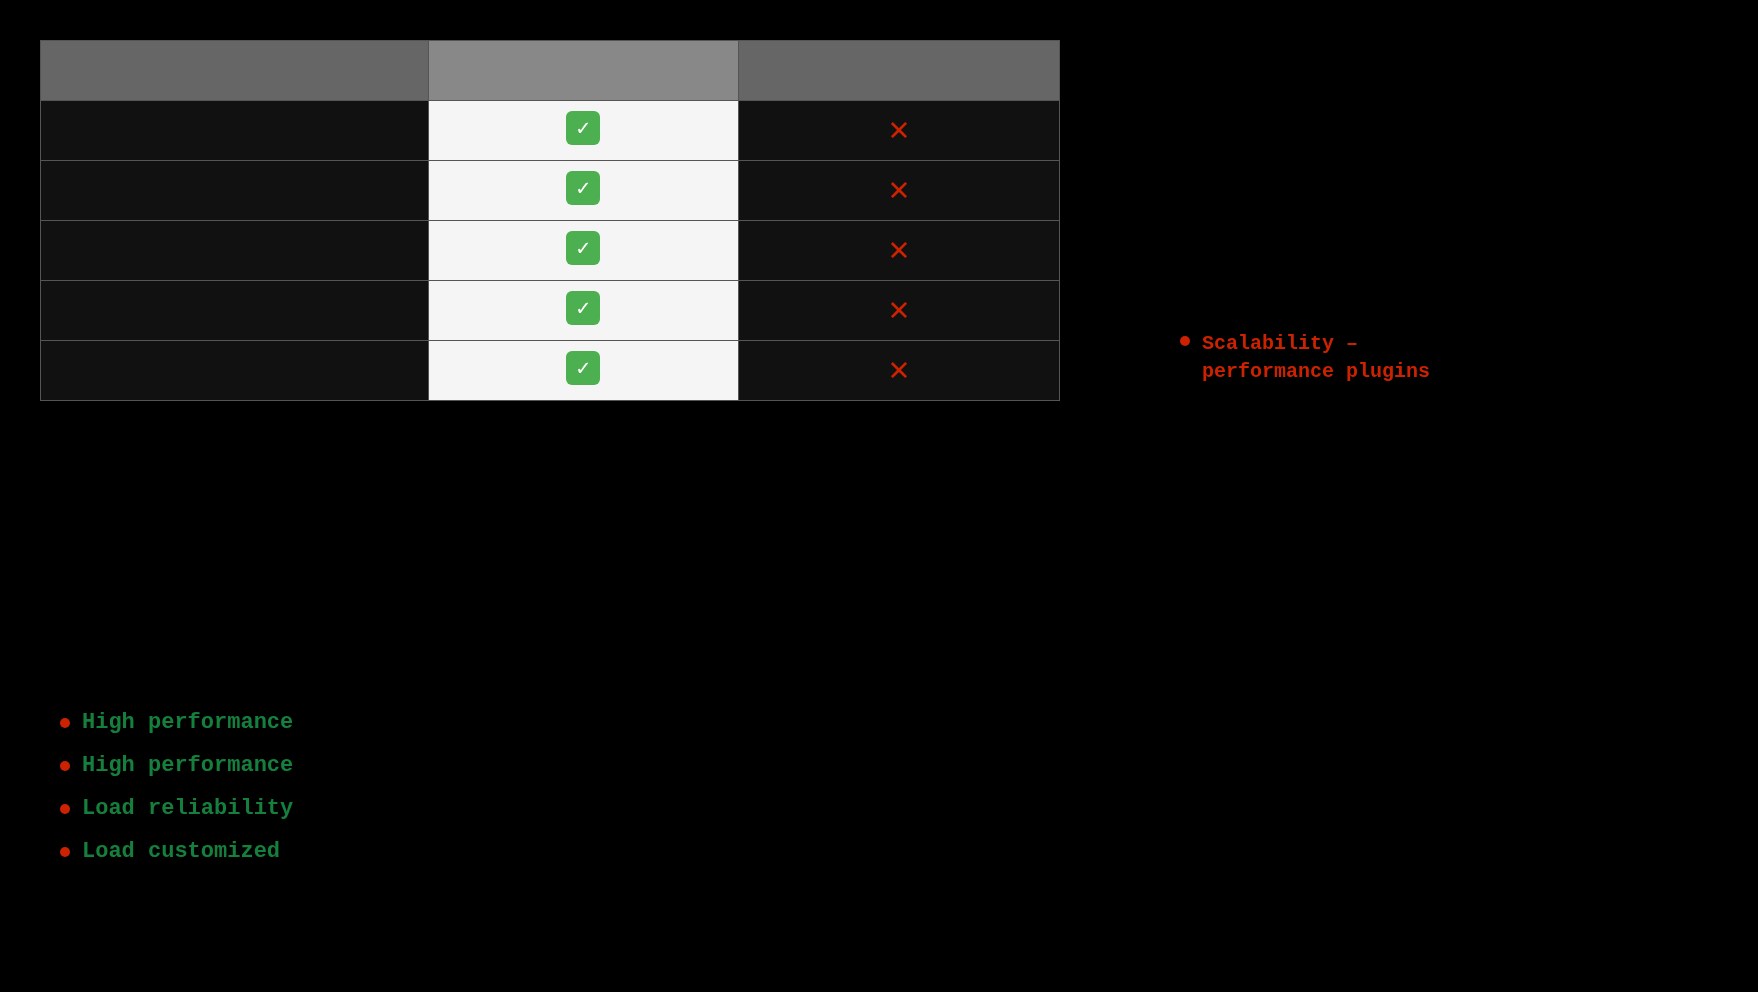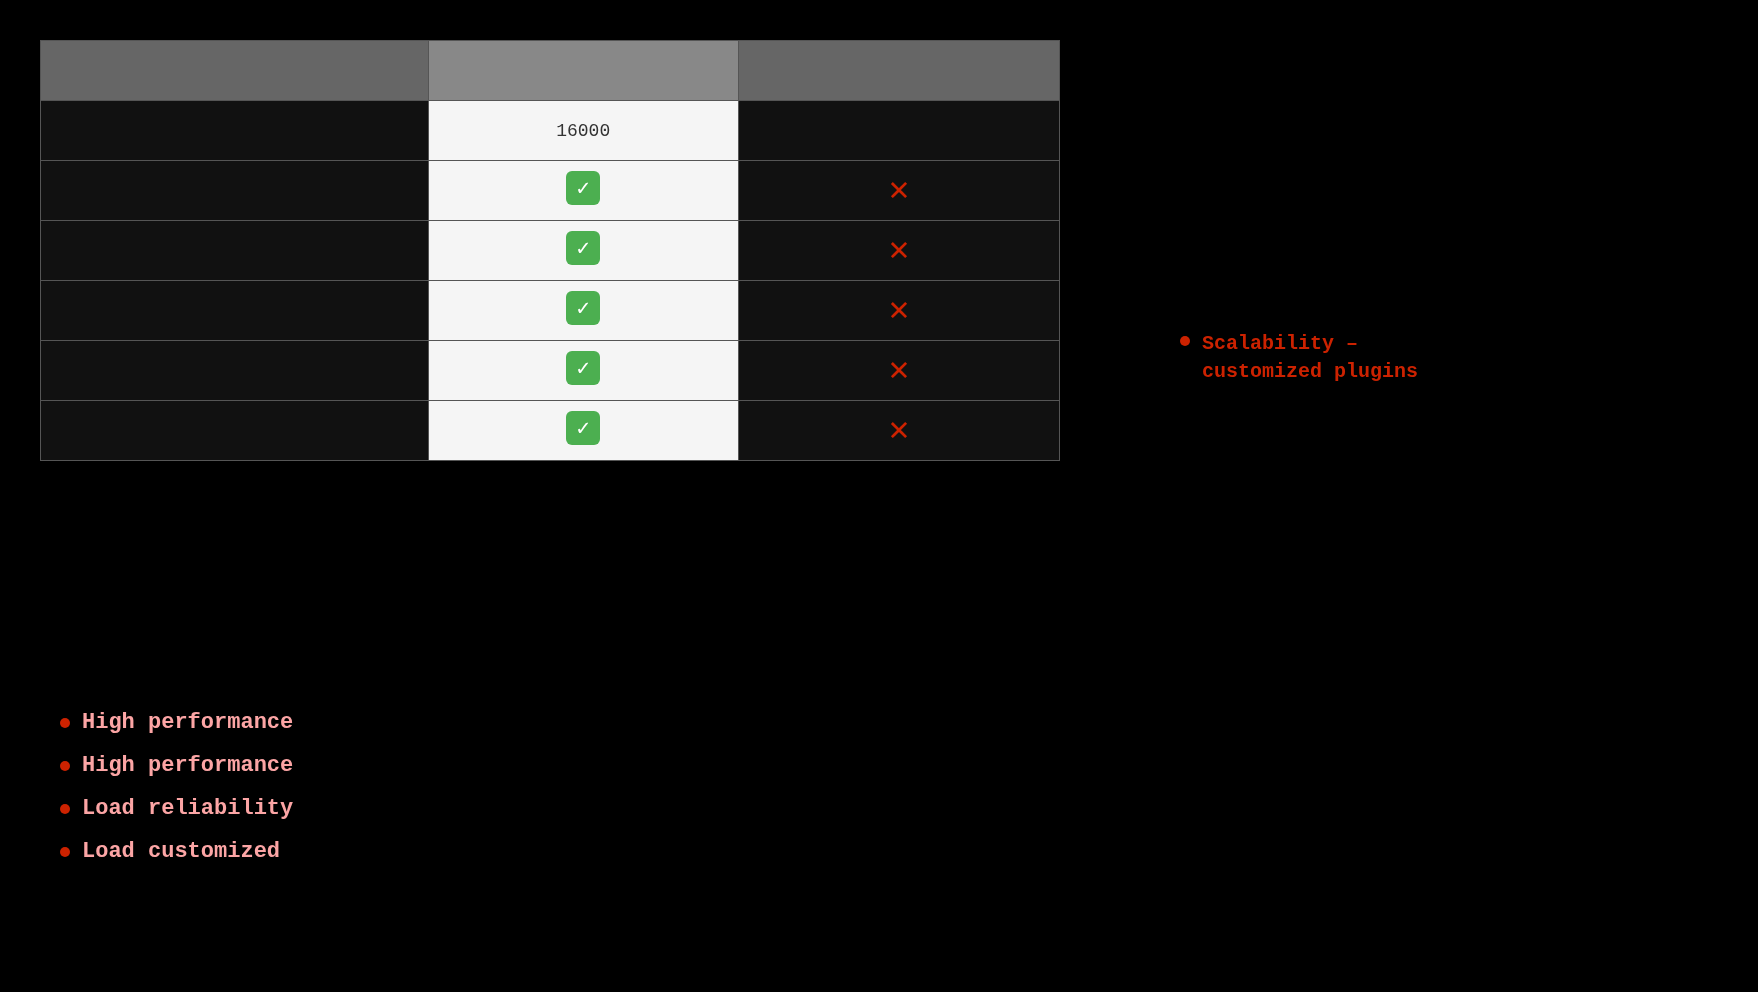--- a/index.html
+++ b/index.html
@@ -128,21 +128,21 @@
       top: 710px;
       left: 60px;
     }
 
     .bullet-list-left ul {
       list-style: none;
       padding: 0;
     }
 
     .bullet-list-left ul li {
-      color: #fca5a5;
+      color: #15803d;
       font-size: 22px;
       font-weight: bold;
       margin-bottom: 18px;
       display: flex;
       align-items: center;
       gap: 12px;
     }
 
     .bullet-dot {
       display: inline-block;
@@ -198,25 +198,20 @@
         </th>
         <th class="col-apisix th-apisix">
           <span></span>
         </th>
         <th class="col-other th-other">
           <span></span>
         </th>
       </tr>
     </thead>
     <tbody id="table-body">
-    <tr class="row-dark">
-          <td class="col-features"></td>
-          <td class="col-apisix"><span class="value-text">16000</span></td>
-          <td class="col-other"></td>
-        </tr>
         <tr class="row-dark">
           <td class="col-features"></td>
           <td class="col-apisix"><span class="check-icon"></span></td>
           <td class="col-other"><span class="cross-icon">✕</span></td>
         </tr>
         <tr class="row-dark">
           <td class="col-features"></td>
           <td class="col-apisix"><span class="check-icon"></span></td>
           <td class="col-other"><span class="cross-icon">✕</span></td>
         </tr>
@@ -257,16 +252,16 @@
         <span class="bullet-dot"></span>
         <span>Load customized</span>
       </li>
     </ul>
 </div>
 
 <div class="bullet-list-right">
   <ul id="right-bullets">
   <li>
         <span class="bullet-dot-right"></span>
-        <span>Scalability – customized plugins</span>
+        <span>Scalability – performance plugins</span>
       </li>
     </ul>
 </div>
 
 </body></html>

